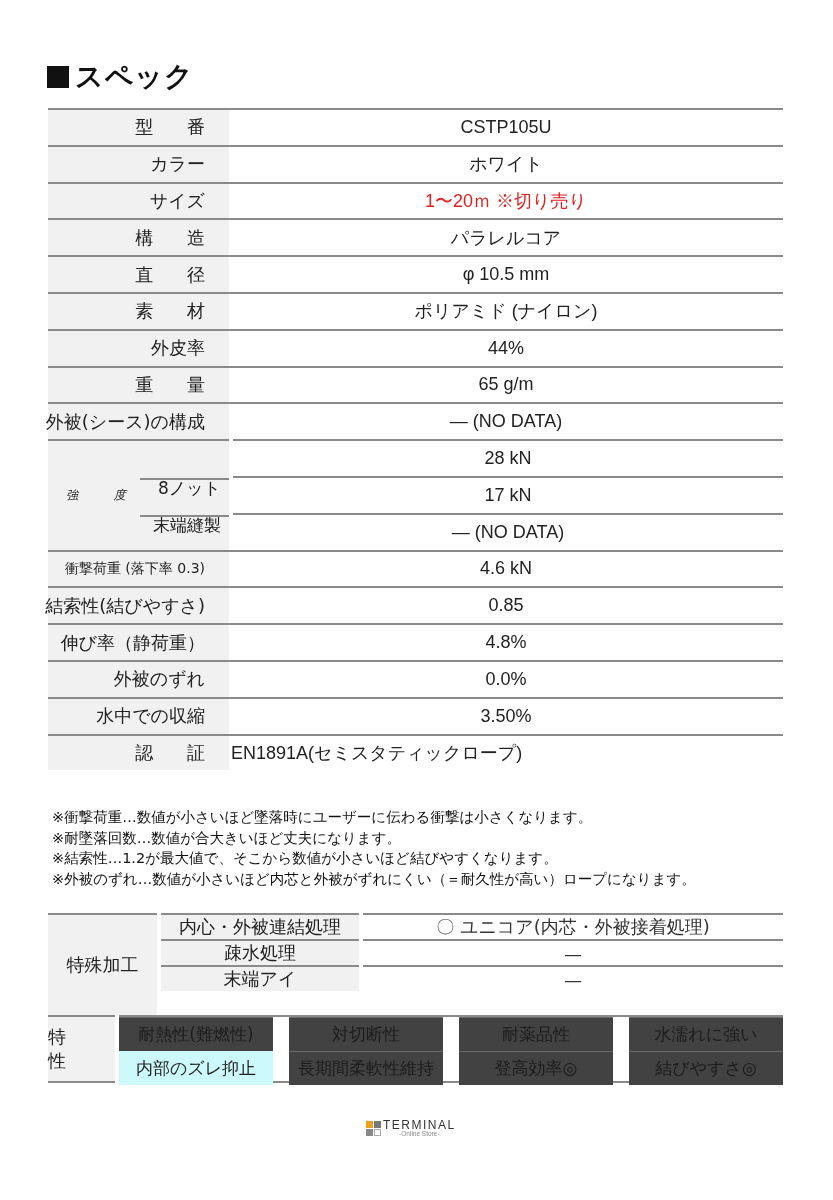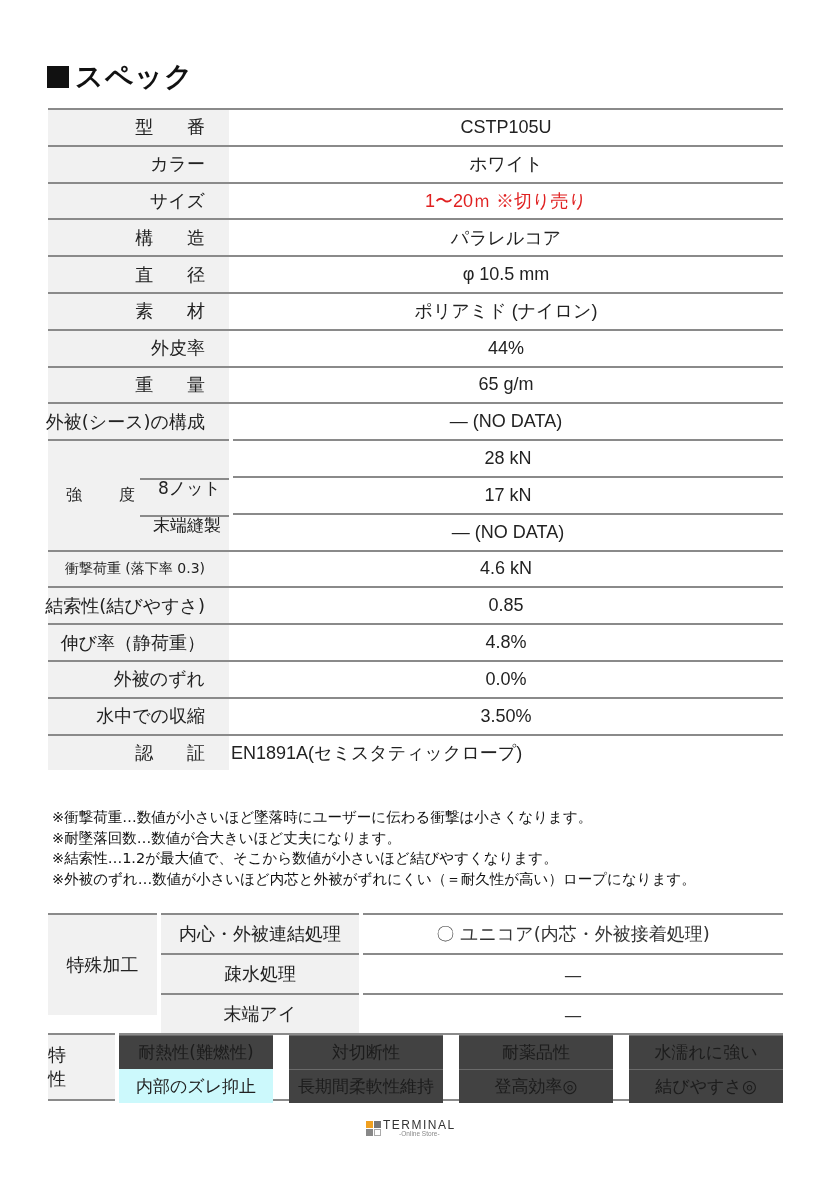--- a/index.html
+++ b/index.html
@@ -18,34 +18,34 @@
   .val { margin-left:0; flex:1; border-top:2px solid #8a8a8a; box-sizing:border-box;
          display:flex; align-items:center; justify-content:center; font-size:18px; color:#222;
          font-family:"Liberation Sans",sans-serif; }
   .val.left { justify-content:flex-start; padding-left:2px; }
   .val.red { color:#e02020; }
   .spaced { letter-spacing:14px; margin-right:-14px; }
 
   .strength { position:relative; display:flex; height:110.4px; }
   .strength .mainlab { width:181px; background:#f1f1f1; border-top:2px solid #8a8a8a; box-sizing:border-box; position:relative; }
   .strength .mainlab .big { position:absolute; left:18px; top:0; bottom:0; display:flex; align-items:center;
-        font-size:16px; letter-spacing:16px; }
+        font-size:12px; letter-spacing:16px;font-style:italic; }
   .strength .sub { position:absolute; left:92px; right:0; height:19px; box-sizing:border-box;
         display:flex; align-items:center; justify-content:flex-end; padding-right:8px; font-size:17px; }
   .strength .sub.s2 { top:36.8px; border-top:2px solid #8a8a8a; }
   .strength .sub.s3 { top:73.6px; border-top:2px solid #8a8a8a; }
   .strength .vals { margin-left:4px; flex:1; display:flex; flex-direction:column; }
   .strength .vals .v { height:36.8px; border-top:2px solid #8a8a8a; box-sizing:border-box;
         display:flex; align-items:center; justify-content:center; font-size:18px;
         font-family:"Liberation Sans",sans-serif; }
 
   .notes { position:absolute; left:52px; top:807px; font-size:14.5px; line-height:20.5px; color:#111; white-space:nowrap; }
 
   .proc { position:absolute; left:48px; top:913px; width:735px; }
-  .proc-row { display:flex; height:40px; }
+  .proc-row { display:flex; height:26px; }
   .p-grp { width:109px; background:#f1f1f1; border-top:2px solid #8a8a8a; box-sizing:border-box;
            display:flex; align-items:center; justify-content:center; font-size:18px; }
   .p-lab { margin-left:4px; width:198px; background:#f1f1f1; border-top:2px solid #8a8a8a; box-sizing:border-box;
            display:flex; align-items:center; justify-content:center; font-size:18px; }
   .p-val { margin-left:4px; flex:1; border-top:2px solid #8a8a8a; box-sizing:border-box;
            display:flex; align-items:center; justify-content:center; font-size:18px; color:#333; }
 
   .feat { display:flex; height:68px; }
   .feat .p-grp { height:68px; border-bottom:2px solid #8a8a8a; }
   .feat-grid { margin-left:4px; flex:1; display:grid; grid-template-columns:154px 154px 154px 154px;

